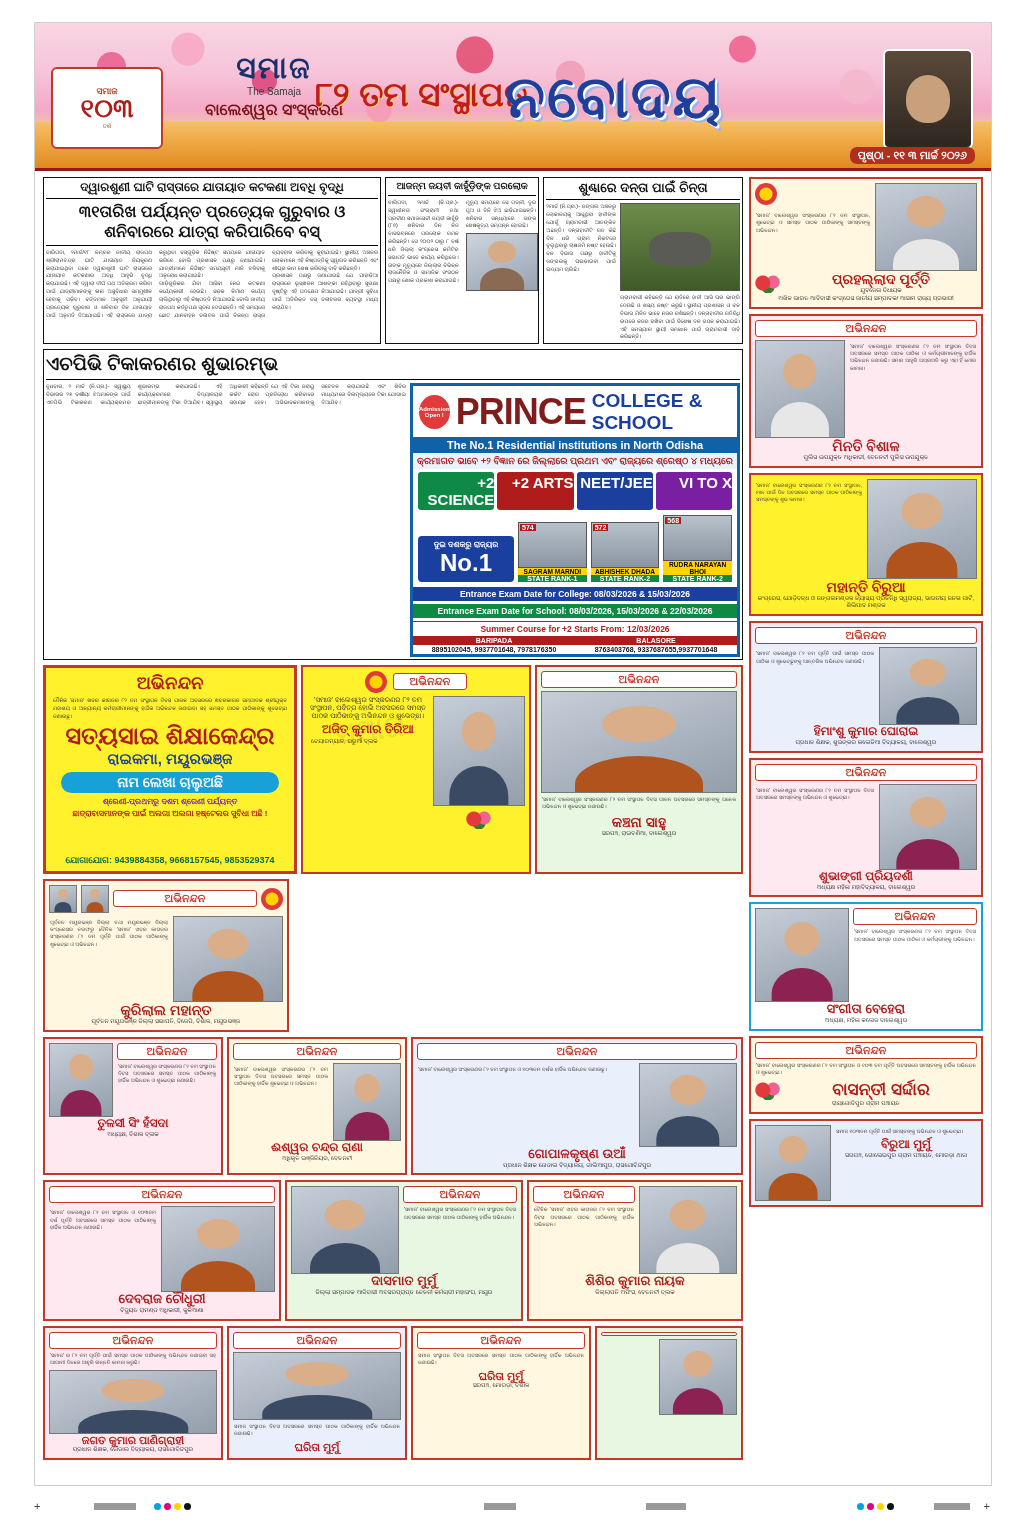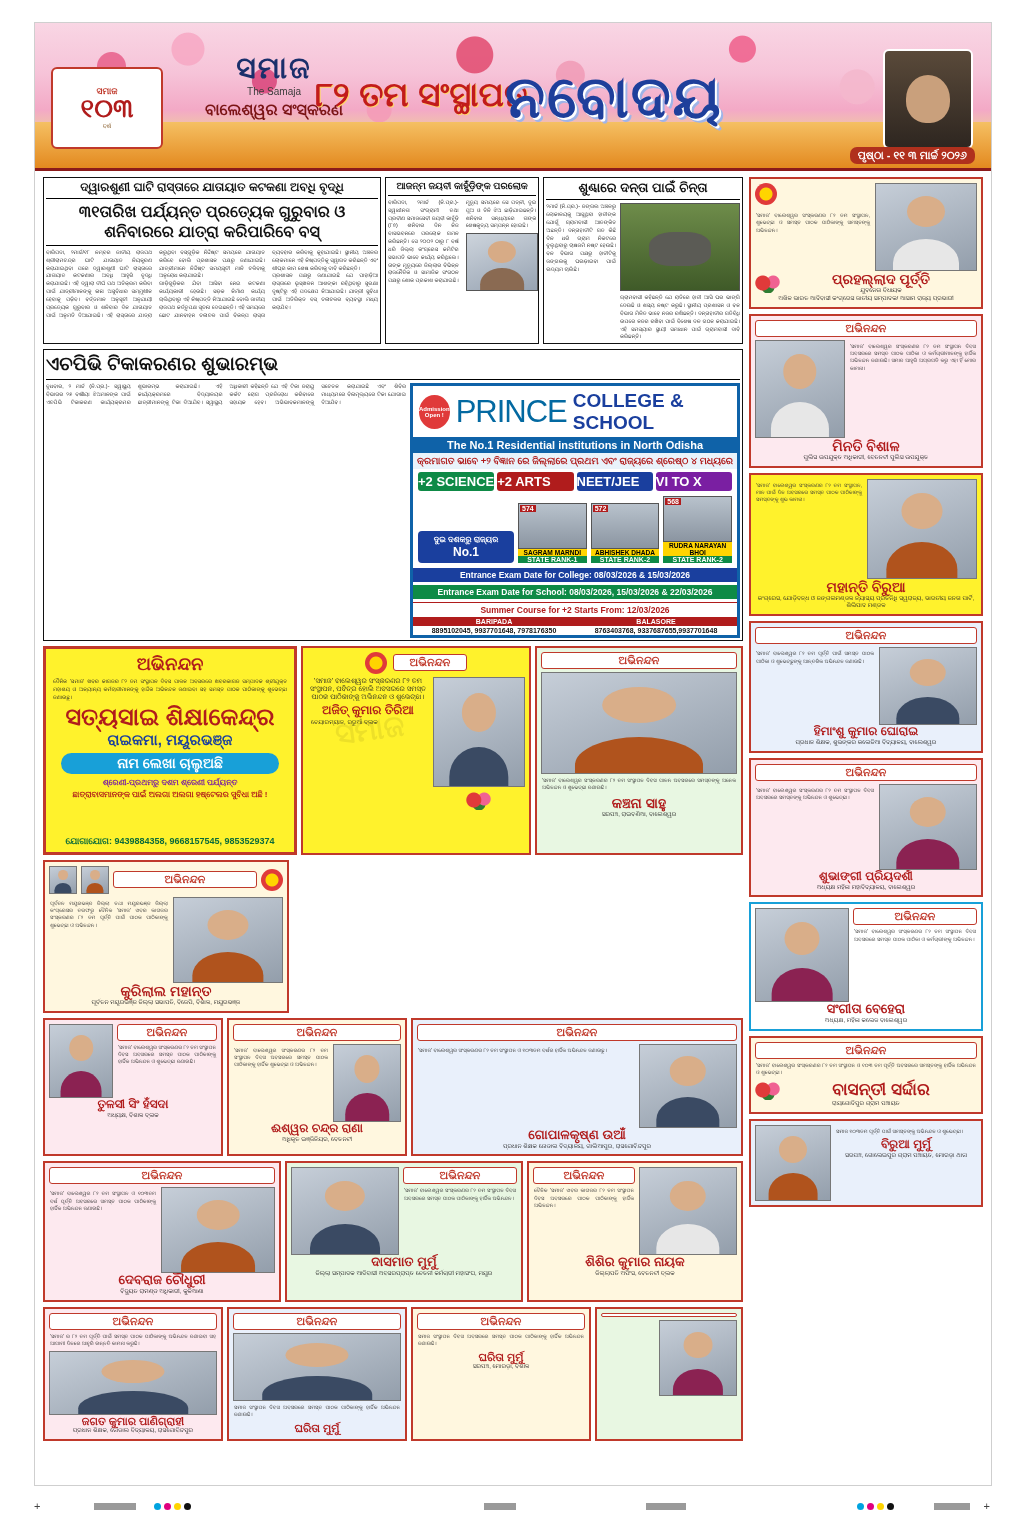--- a/index.html
+++ b/index.html
@@ -61,32 +61,32 @@
   .ad .body{font-size:5.2px;line-height:1.4;color:#333;text-align:justify;padding:3px 1px;}
   .ad .nm{text-align:center;font-weight:bold;color:#b01c1c;font-size:14px;line-height:1.15;}
   .ad .sub{text-align:center;font-size:6px;color:#222;line-height:1.3;}
   .flex{display:flex;gap:4px;}
   .grow{flex:1;min-width:0;}
 
   
   .prince{border:3px solid #0f62a8;background:#fff;padding:0;position:relative;overflow:hidden;}
   .pr-top{display:flex;align-items:center;gap:6px;padding:4px 6px 0 6px;}
   .pr-badge{background:#e03a3a;color:#fff;font-size:6px;font-weight:bold;border-radius:50%;width:34px;height:34px;display:flex;align-items:center;justify-content:center;text-align:center;line-height:1.05;}
-  .pr-name{font-size:31px;font-weight:normal;color:#0369a1;letter-spacing:-1px;}
+  .pr-name{font-size:36px;font-weight:bold;color:#7f1d1d;letter-spacing:-1px;}
   .pr-cs{font-size:19px;font-weight:bold;color:#1a3f9e;}
   .pr-line{background:#0f62a8;color:#fff;text-align:center;font-size:11px;font-weight:bold;padding:2px 0;margin-top:3px;}
   .pr-line2{background:#e9f3fb;color:#b01c1c;text-align:center;font-size:9.5px;font-weight:bold;padding:2px 0;}
   .pr-tabs{display:flex;gap:3px;padding:3px 5px;}
-  .pr-tab{flex:1;background:#0e8a46;color:#fff;font-size:13px;font-weight:bold;text-align:left;padding:2px 0;border-radius:3px;}
+  .pr-tab{flex:1;background:#0e8a46;color:#fff;font-size:15px;font-weight:bold;text-align:right;padding:2px 0;border-radius:3px;}
   .pr-tab.b{background:#b01c1c;}
   .pr-tab.c{background:#1a3f9e;}
   .pr-tab.d{background:#7a1fa2;}
-  .pr-stu{display:flex;gap:4px;padding:2px 5px;align-items:flex-end;justify-content:flex-end;}
+  .pr-stu{display:flex;gap:4px;padding:2px 5px;align-items:flex-end;}
   .pr-no1{width:92px;color:#fff;background:#1a3f9e;font-size:8px;font-weight:bold;text-align:center;padding:4px 2px;border-radius:4px;line-height:1.2;}
-  .pr-no1 b{font-size:12px;display:block;}
+  .pr-no1 b{font-size:24px;display:block;}
   .pr-card{flex:1;text-align:center;}
   .pr-card .ph{height:44px;background:linear-gradient(180deg,#b8c2cc,#8b95a1);border:1px solid #555;position:relative;}
   .pr-card .mark{position:absolute;left:1px;top:1px;background:#b01c1c;color:#fff;font-size:7px;font-weight:bold;padding:0 2px;}
   .pr-card .nmm{font-size:6.6px;font-weight:bold;background:#ffd400;}
   .pr-card .rk{font-size:7px;font-weight:bold;color:#fff;background:#0e8a46;}
   .pr-dates{background:#1a3f9e;color:#fff;font-size:8.5px;font-weight:bold;text-align:center;padding:2px 0;margin-top:3px;}
   .pr-dates.alt{background:#0e8a46;}
   .pr-dates.red{background:#fff;color:#b01c1c;border-top:1px solid #b01c1c;}
   .pr-foot{display:flex;font-size:7px;font-weight:bold;}
   .pr-foot div{flex:1;text-align:center;}

